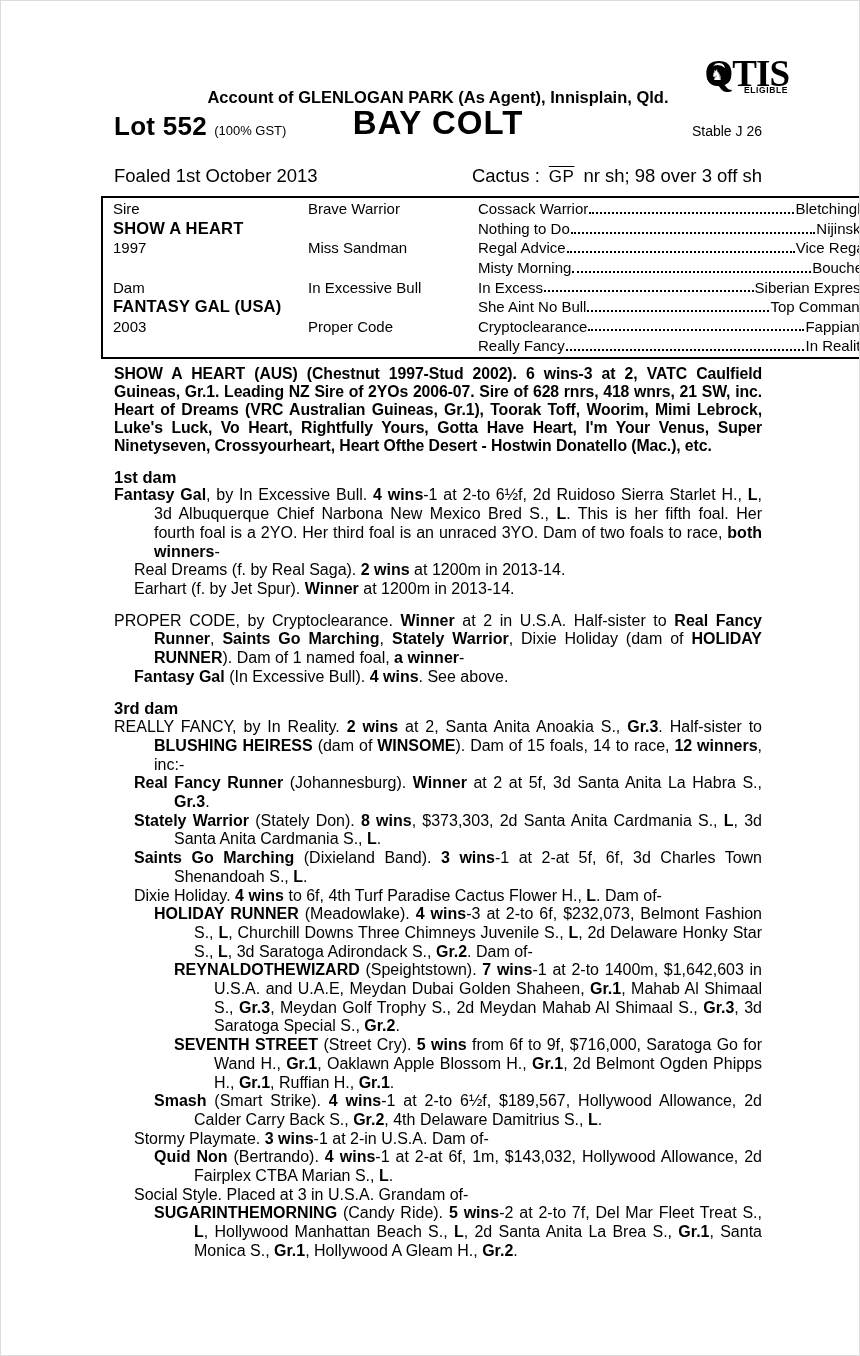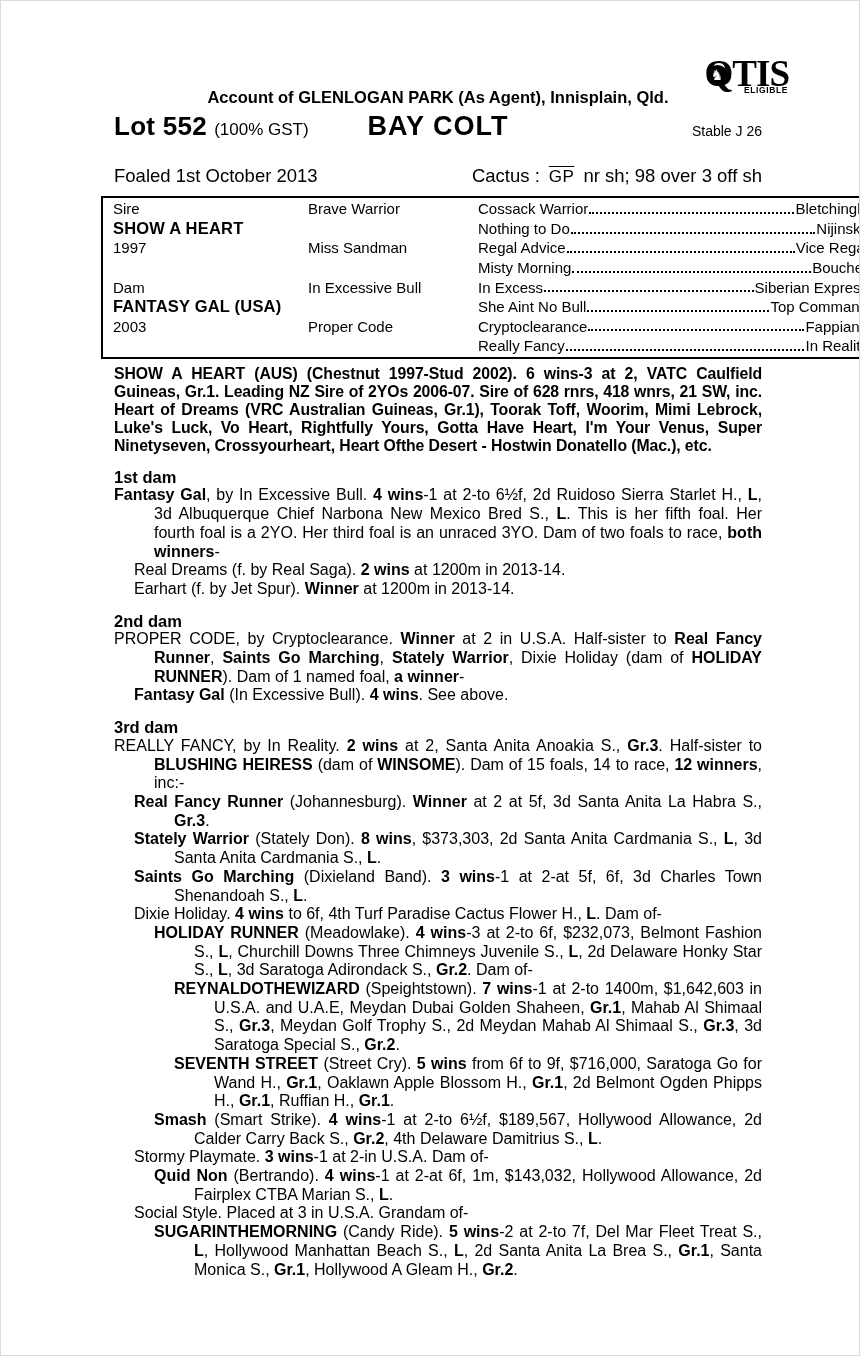--- a/index.html
+++ b/index.html
@@ -30,24 +30,24 @@
     font-weight:bold; font-size:8.5px; letter-spacing:0.6px;
     margin-top:-7px; padding-right:1px; text-align:right;
     font-family:"Liberation Sans", sans-serif;
   }
 
   
   .account { text-align:center; font-weight:bold; font-size:16.5px; line-height:20px; }
   .lot-row { position:relative; height:34px; margin-top:2px; }
   .lot-left { position:absolute; left:0; bottom:1px; display:flex; align-items:baseline; gap:7px; }
   .lot-no { font-size:26px; font-weight:bold; letter-spacing:0.3px; }
-  .gst { font-size:17px;text-align:center; }
+  .gst { font-size:13px;text-align:center; }
   .colt-title {
     position:absolute; left:50%; transform:translateX(-50%); bottom:1px;
-    font-size:27px; font-weight:bold; letter-spacing:1px; white-space:nowrap;
+    font-size:33px; font-weight:bold; letter-spacing:1px; white-space:nowrap;
   }
   .stable { position:absolute; right:0; bottom:4px; font-size:14px; font-weight:normal; }
   .foal-row { display:flex; justify-content:space-between; align-items:baseline; margin-top:21px; font-size:18.5px; line-height:23px; }
   .brand-group { display:flex; align-items:baseline; gap:9px; }
   .brand-mark { text-decoration:overline; font-size:17px; letter-spacing:0.5px; }
 
   
   .ped-box {
     margin-top:8px; margin-left:-13px; width:777px; box-sizing:border-box;
     border:2px solid #000;
@@ -170,21 +170,20 @@
   <div class="sire-summary">SHOW A HEART (AUS) (Chestnut 1997-Stud 2002). 6 wins-3 at 2, VATC Caulfield Guineas, Gr.1. Leading NZ Sire of 2YOs 2006-07. Sire of 628 rnrs, 418 wnrs, 21 SW, inc. Heart of Dreams (VRC Australian Guineas, Gr.1), Toorak Toff, Woorim, Mimi Lebrock, Luke's Luck, Vo Heart, Rightfully Yours, Gotta Have Heart, I'm Your Venus, Super Ninetyseven, Crossyourheart, Heart Ofthe Desert - Hostwin Donatello (Mac.), etc.</div>
 
   <div id="dam-sections">
       <div class="section">
         <div class="sec-heading">1st dam</div>
         <div class="p lv0"><span class="b">Fantasy Gal</span><span>, by In Excessive Bull. </span><span class="b">4 wins</span><span>-1 at 2-to 6½f, 2d Ruidoso Sierra Starlet H., </span><span class="b">L</span><span>, 3d Albuquerque Chief Narbona New Mexico Bred S., </span><span class="b">L</span><span>. This is her fifth foal. Her fourth foal is a 2YO. Her third foal is an unraced 3YO. Dam of two foals to race, </span><span class="b">both winners</span><span>-</span></div>
         <div class="p lv1"><span>Real Dreams (f. by Real Saga). </span><span class="b">2 wins</span><span> at 1200m in 2013-14.</span></div>
         <div class="p lv1"><span>Earhart (f. by Jet Spur). </span><span class="b">Winner</span><span> at 1200m in 2013-14.</span></div>
       </div>
       <div class="section">
-        <div class="sec-heading">2nd dam</div>
         <div class="p lv0"><span>PROPER CODE, by Cryptoclearance. </span><span class="b">Winner</span><span> at 2 in U.S.A. Half-sister to </span><span class="b">Real Fancy Runner</span><span>, </span><span class="b">Saints Go Marching</span><span>, </span><span class="b">Stately Warrior</span><span>, Dixie Holiday (dam of </span><span class="b">HOLIDAY RUNNER</span><span>). Dam of 1 named foal, </span><span class="b">a winner</span><span>-</span></div>
         <div class="p lv1"><span class="b">Fantasy Gal</span><span> (In Excessive Bull). </span><span class="b">4 wins</span><span>. See above.</span></div>
       </div>
       <div class="section">
         <div class="sec-heading">3rd dam</div>
         <div class="p lv0"><span>REALLY FANCY, by In Reality. </span><span class="b">2 wins</span><span> at 2, Santa Anita Anoakia S., </span><span class="b">Gr.3</span><span>. Half-sister to </span><span class="b">BLUSHING HEIRESS</span><span> (dam of </span><span class="b">WINSOME</span><span>). Dam of 15 foals, 14 to race, </span><span class="b">12 winners</span><span>, inc:-</span></div>
         <div class="p lv1"><span class="b">Real Fancy Runner</span><span> (Johannesburg). </span><span class="b">Winner</span><span> at 2 at 5f, 3d Santa Anita La Habra S., </span><span class="b">Gr.3</span><span>.</span></div>
         <div class="p lv1"><span class="b">Stately Warrior</span><span> (Stately Don). </span><span class="b">8 wins</span><span>, $373,303, 2d Santa Anita Cardmania S., </span><span class="b">L</span><span>, 3d Santa Anita Cardmania S., </span><span class="b">L</span><span>.</span></div>
         <div class="p lv1"><span class="b">Saints Go Marching</span><span> (Dixieland Band). </span><span class="b">3 wins</span><span>-1 at 2-at 5f, 6f, 3d Charles Town Shenandoah S., </span><span class="b">L</span><span>.</span></div>
         <div class="p lv1"><span>Dixie Holiday. </span><span class="b">4 wins</span><span> to 6f, 4th Turf Paradise Cactus Flower H., </span><span class="b">L</span><span>. Dam of-</span></div>

